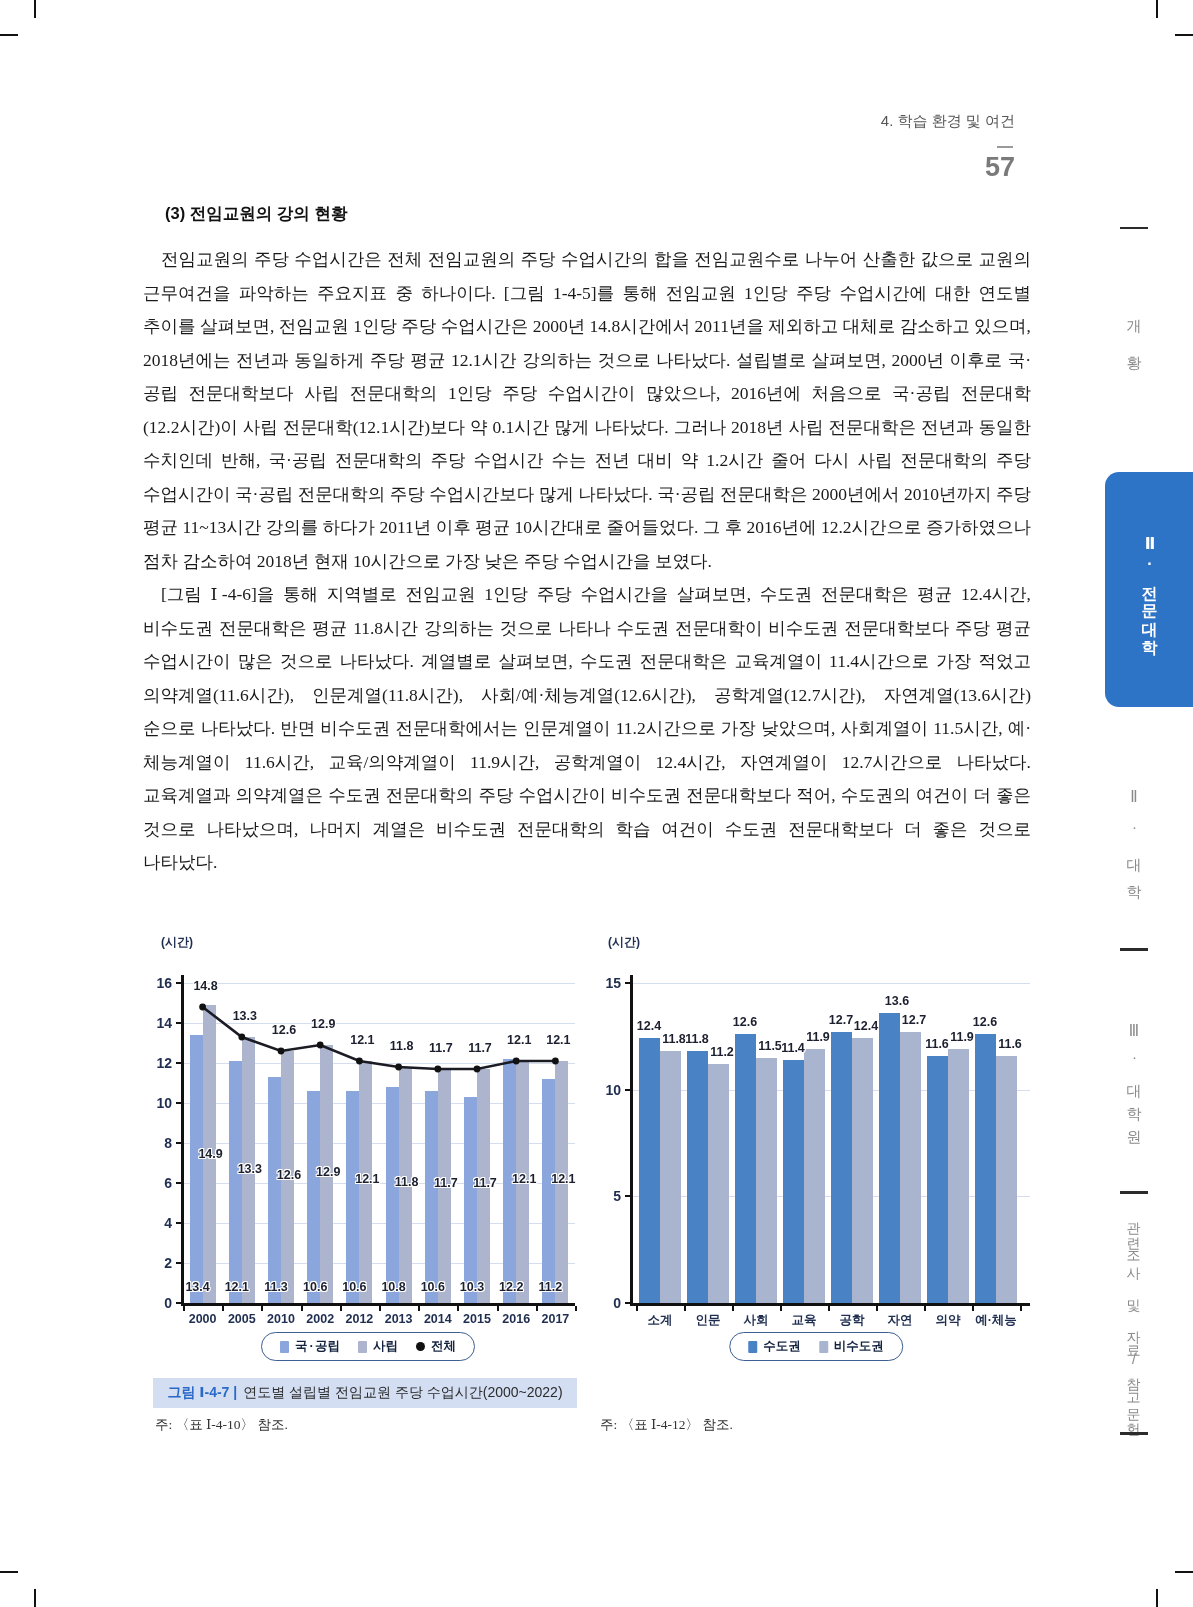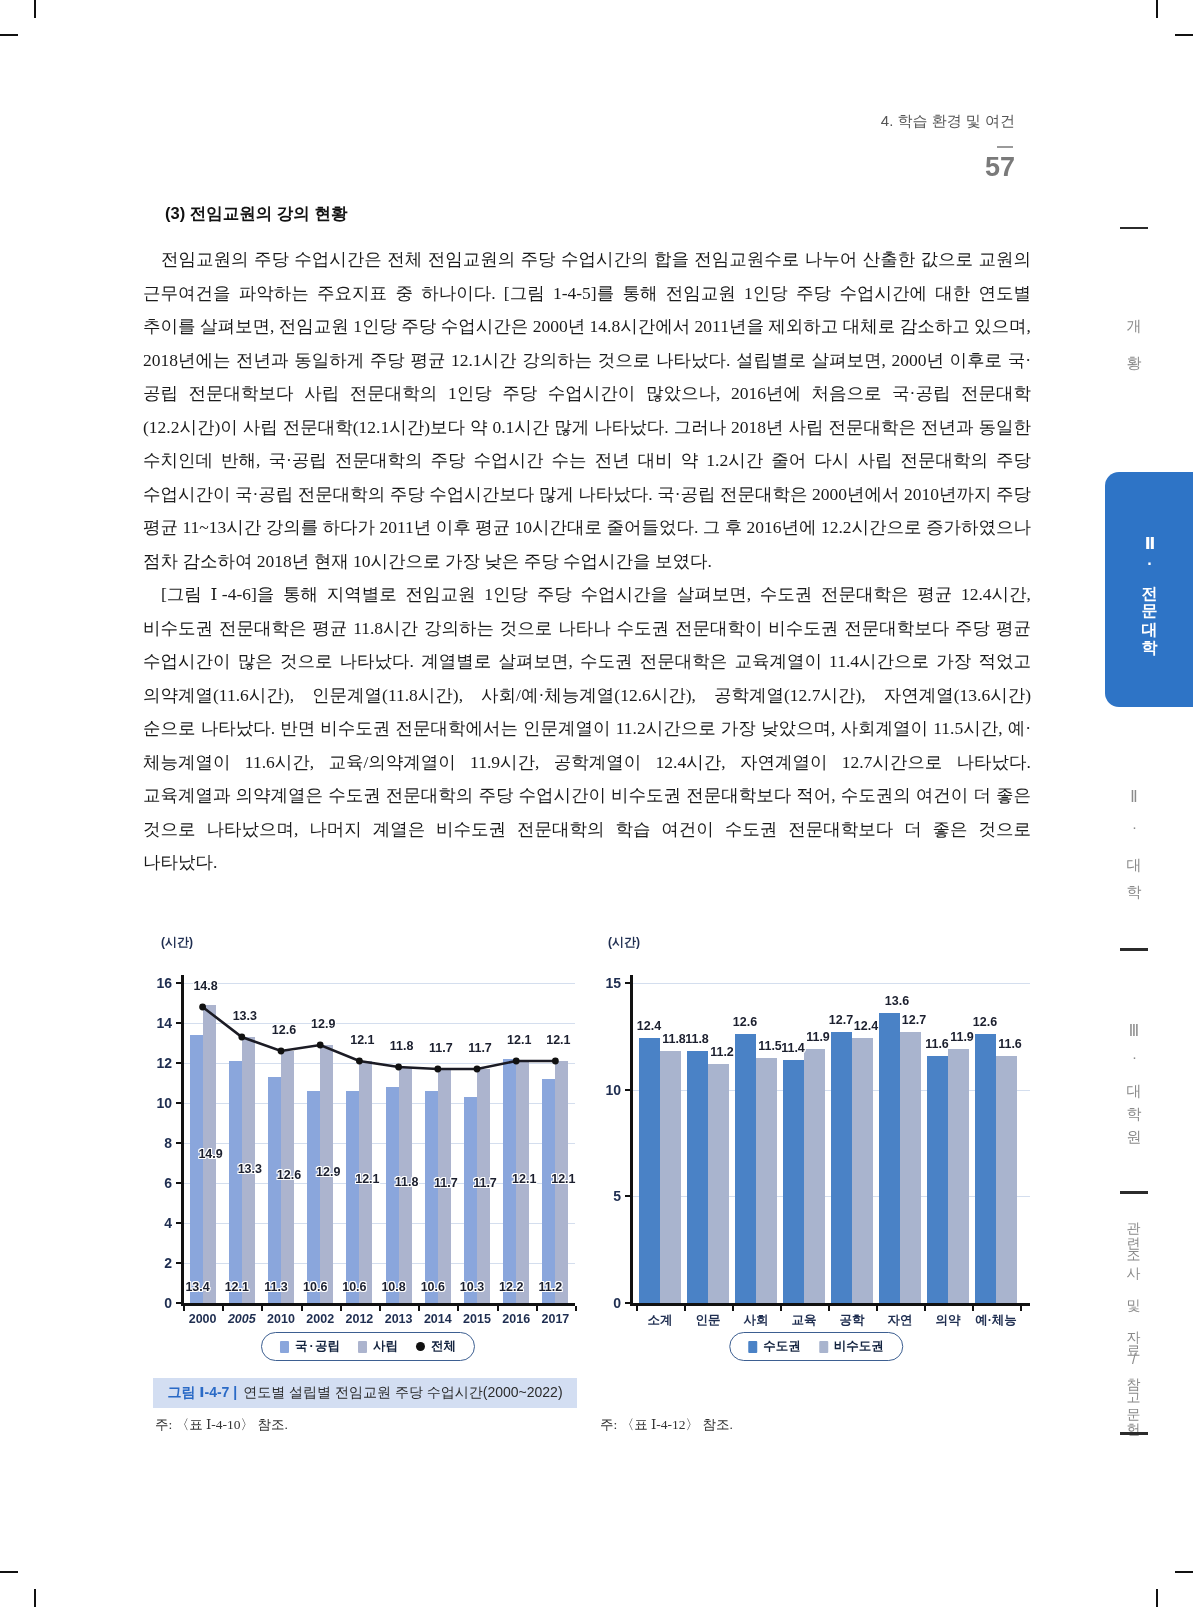--- a/index.html
+++ b/index.html
@@ -133,21 +133,21 @@
       <div class="ylab" style="left: 0px; top: 43px; width: 19px;">16</div>
       <div class="yaxis" style="left: 28px; top: 43px; height: 328px;"></div>
       <div class="xaxis" style="left: 28px; top: 371px; width: 394px;"></div>
       <div class="tick-x" style="left: 30px; top: 374px;"></div>
       <div class="xlab" style="left: 49.6px; top: 380px;">2000</div>
       <div class="bar" style="left: 36.6px; top: 103px; width: 13px; height: 268px; background: rgb(138, 166, 220);"></div>
       <div class="bar" style="left: 49.6px; top: 73px; width: 13px; height: 298px; background: rgb(172, 180, 206);"></div>
       <div class="dlabel" style="left: 57.6px; top: 215.2px;">14.9</div>
       <div class="dlabel" style="left: 44.6px; top: 348px;">13.4</div>
       <div class="tick-x" style="left: 69.2px; top: 374px;"></div>
-      <div class="xlab" style="left: 88.8px; top: 380px; font-style: italic;">2005</div>
+      <div class="xlab" style="left: 88.8px; top: 380px;">2005</div>
       <div class="bar" style="left: 75.8px; top: 129px; width: 13px; height: 242px; background: rgb(138, 166, 220);"></div>
       <div class="bar" style="left: 88.8px; top: 105px; width: 13px; height: 266px; background: rgb(172, 180, 206);"></div>
       <div class="dlabel" style="left: 96.8px; top: 229.6px;">13.3</div>
       <div class="dlabel" style="left: 83.8px; top: 348px;">12.1</div>
       <div class="tick-x" style="left: 108.4px; top: 374px;"></div>
       <div class="xlab" style="left: 128px; top: 380px;">2010</div>
       <div class="bar" style="left: 115px; top: 145px; width: 13px; height: 226px; background: rgb(138, 166, 220);"></div>
       <div class="bar" style="left: 128px; top: 119px; width: 13px; height: 252px; background: rgb(172, 180, 206);"></div>
       <div class="dlabel" style="left: 136px; top: 235.9px;">12.6</div>
       <div class="dlabel" style="left: 123px; top: 348px;">11.3</div>

